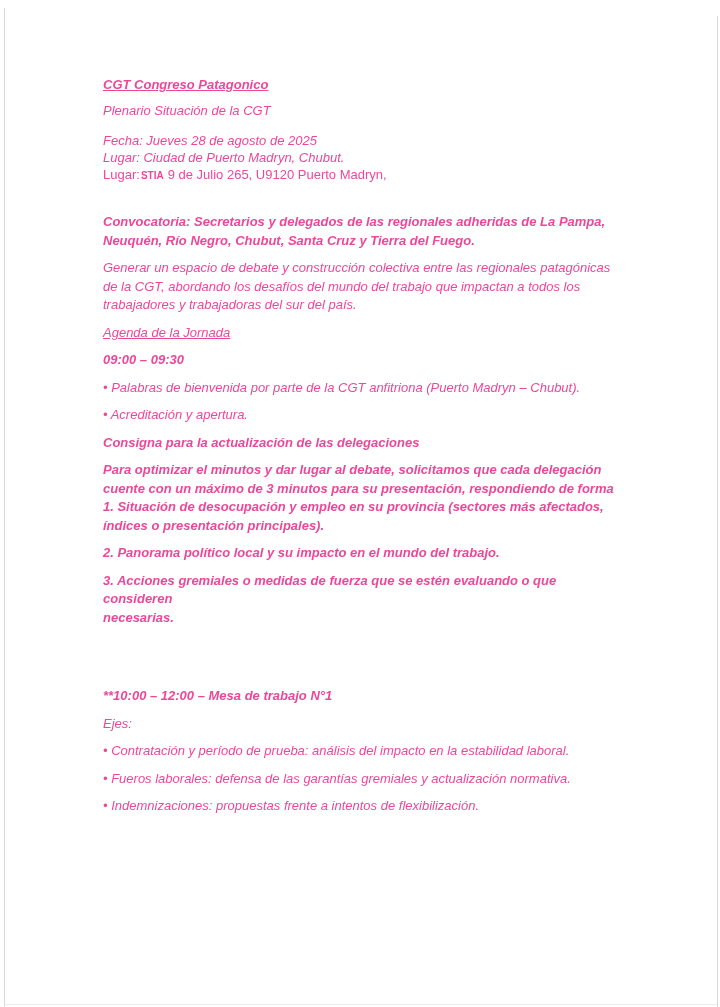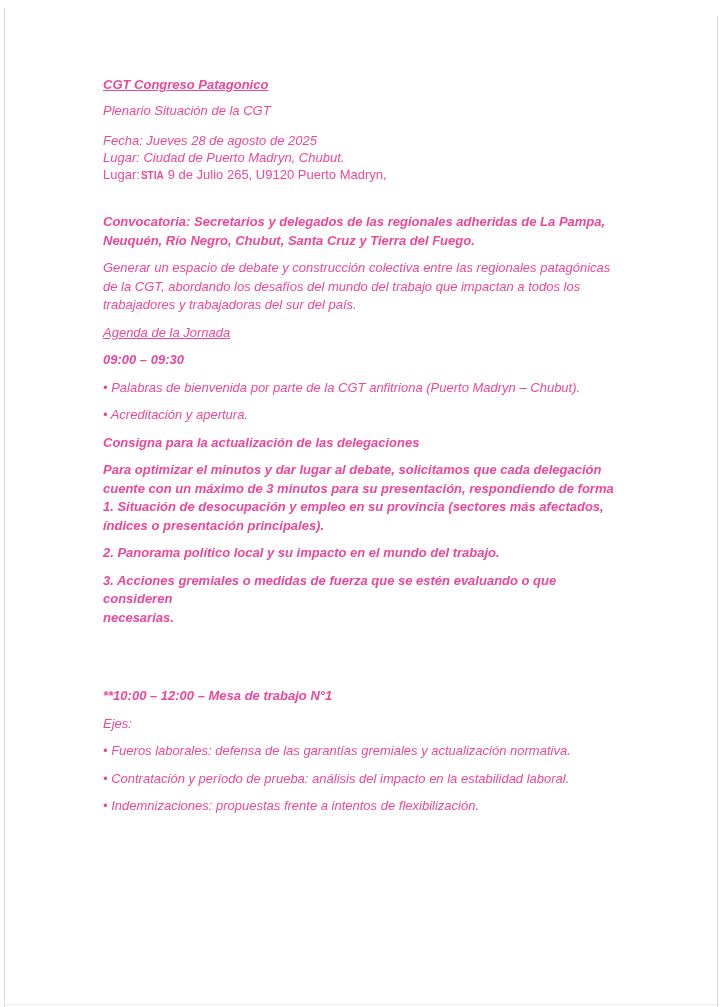--- a/index.html
+++ b/index.html
@@ -115,17 +115,17 @@
     <p class="bold wrap-line">3. Acciones gremiales o medidas de fuerza que se estén evaluando o que consideren</p>
     <p class="bold para-end">necesarias.</p>
   </div>
 
   <div class="big-gap"></div>
 
   <p class="bold">**10:00 – 12:00 – Mesa de trabajo N°1</p>
 
   <p>Ejes:</p>
 
+  <p>• Contratación y período de prueba: análisis del impacto en la estabilidad laboral.</p>
   <p>• Fueros laborales: defensa de las garantías gremiales y actualización normativa.</p>
-  <p>• Contratación y período de prueba: análisis del impacto en la estabilidad laboral.</p>
   <p>• Indemnizaciones: propuestas frente a intentos de flexibilización.</p>
 
 </div>
 
 </body></html>

